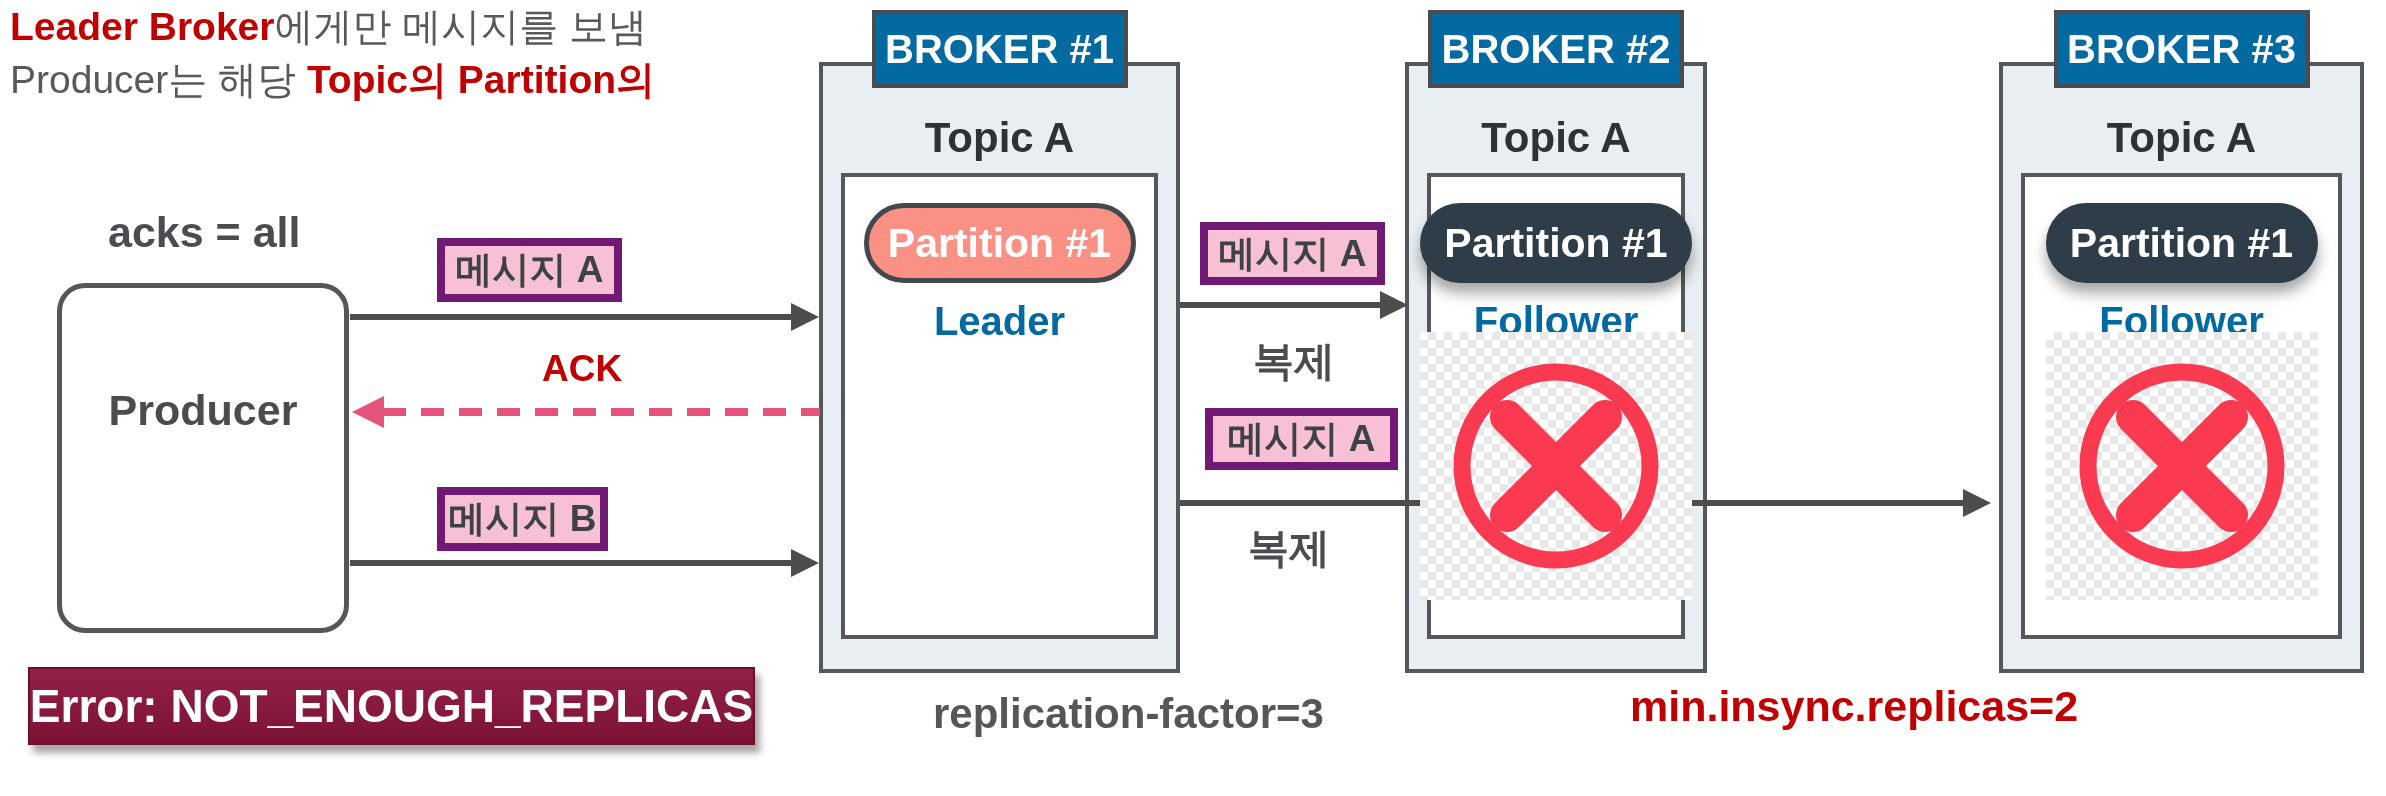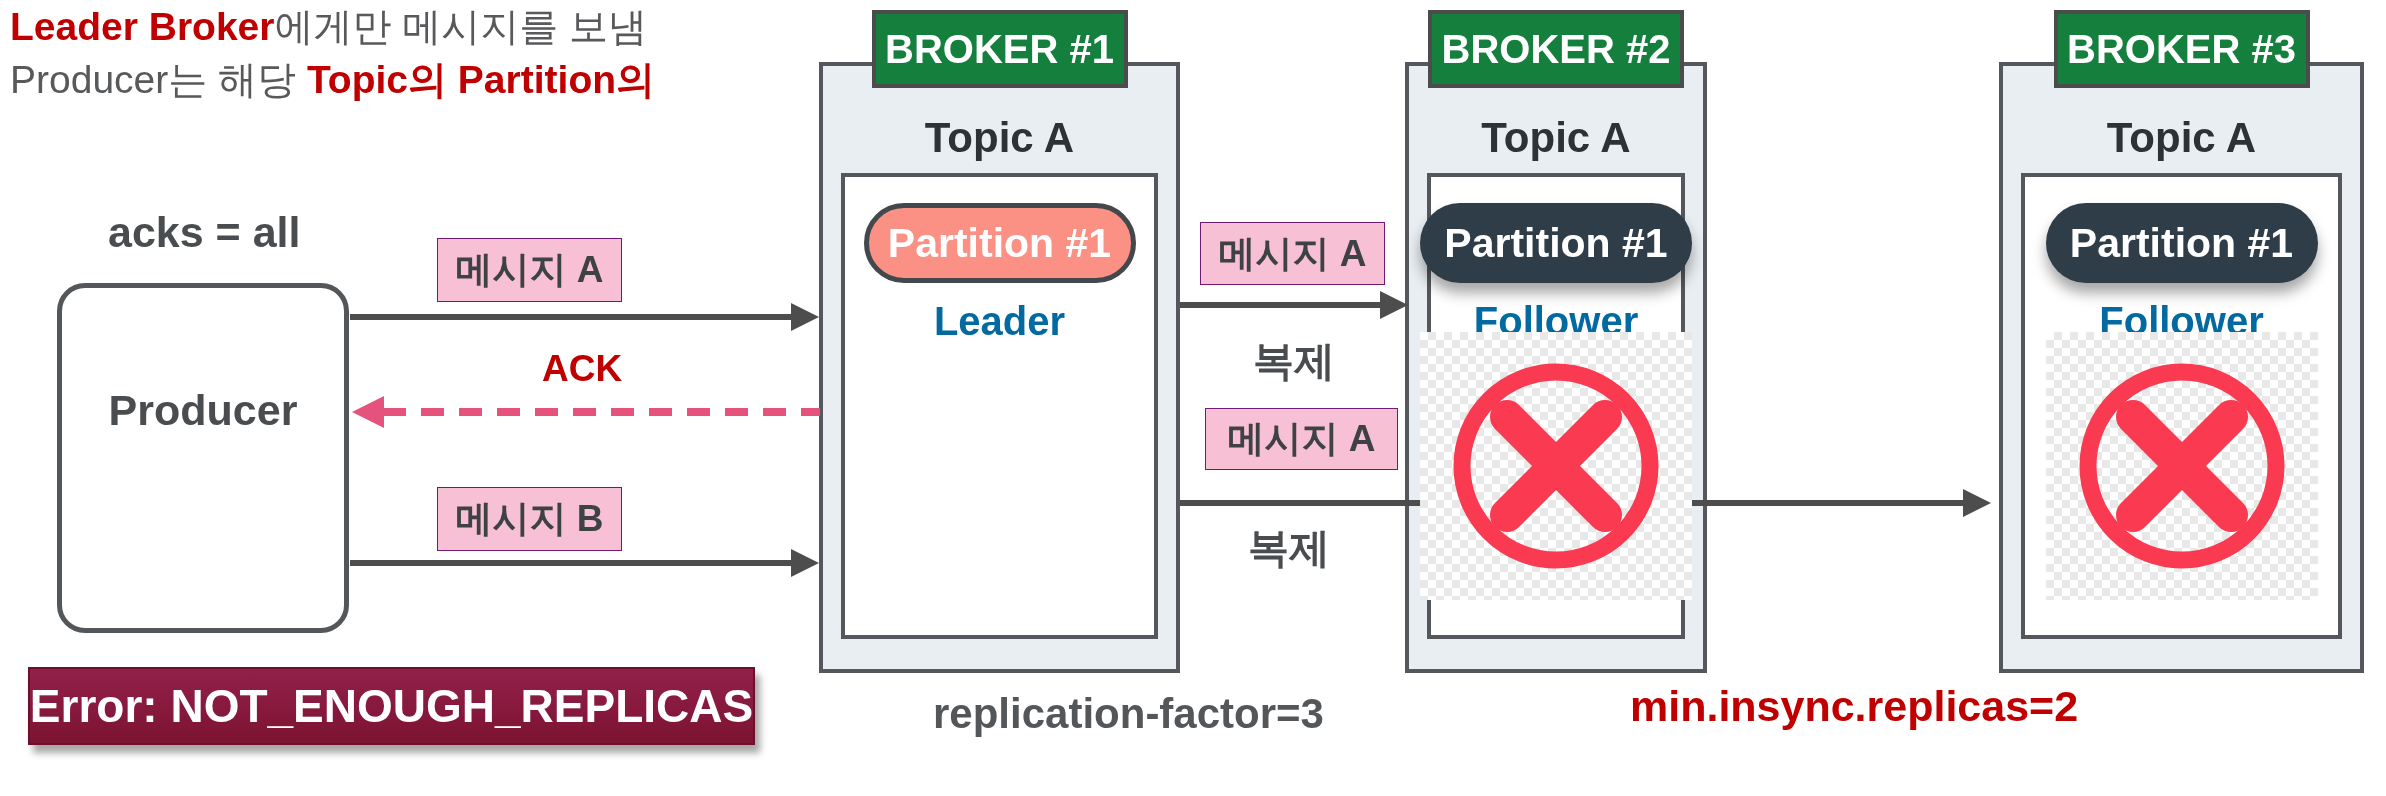--- a/index.html
+++ b/index.html
@@ -13,40 +13,40 @@
   .note .red  { color:#c00000; font-weight:bold; }
 
   
   .acks-label { position:absolute; left:108px; top:208px; font-size:43px; font-weight:bold; color:#4a4d4f; }
   .producer-box { position:absolute; left:57px; top:283px; width:292px; height:350px;
                   background:#fff; border:5px solid #54575a; border-radius:28px;
                   display:flex; align-items:center; justify-content:center; }
   .producer-label { font-size:43px; font-weight:bold; color:#4a4d4f; transform:translateY(-48px); }
 
   
-  .msg-box { position:absolute; background:#f7c0d4; border:1px solid #701a75; color:#3f4245;
+  .msg-box { position:absolute; background:#f7c0d4; border:8px solid #701a75; color:#3f4245;
              font-weight:bold; font-size:37px; display:flex; align-items:center; justify-content:center;
              white-space:nowrap; z-index:2; }
   .ack-label { position:absolute; left:542px; top:348px; font-size:37px; font-weight:bold; color:#c00000; }
   .rep-label { position:absolute; font-size:41px; font-weight:bold; color:#4a4d4f; z-index:2; }
 
   
   .harrow { position:absolute; height:0; z-index:2; }
   .shaft  { position:absolute; left:0; right:24px; top:-3px; height:6px; background:#4d4d4d; }
   .head-r { position:absolute; right:-1px; top:-14px; width:0; height:0;
             border-left:28px solid #4d4d4d; border-top:14px solid transparent; border-bottom:14px solid transparent; }
   .shaft-dashed { position:absolute; left:30px; right:0; top:-4px; height:8px;
             background:repeating-linear-gradient(90deg,#e5537c 0 23px,transparent 23px 38px); }
   .head-l { position:absolute; left:-1px; top:-16px; width:0; height:0;
             border-right:32px solid #e5537c; border-top:16px solid transparent; border-bottom:16px solid transparent; }
 
   
   .broker { position:absolute; top:10px; height:663px; }
   .broker-header { position:absolute; top:0; left:50%; transform:translateX(-50%); width:256px; height:78px;
-                   background:#15803d; border:4px solid #4c4c4c; color:#fff; font-weight:bold; font-size:40px;
+                   background:#0369a1; border:4px solid #4c4c4c; color:#fff; font-weight:bold; font-size:40px;
                    display:flex; align-items:center; justify-content:center; z-index:4; white-space:nowrap; }
   .broker-outer { position:absolute; top:52px; left:0; right:0; bottom:0; background:#e9eef2; border:4px solid #54585d; }
   .topic-label  { position:absolute; top:104px; left:0; right:0; text-align:center; font-size:42px; font-weight:bold; color:#2f3234; }
   .topic-inner  { position:absolute; top:163px; left:22px; right:22px; bottom:34px; background:#fff; border:4px solid #54585d; }
   .pill { position:absolute; top:26px; left:50%; transform:translateX(-50%); width:272px; height:80px; border-radius:42px;
           color:#fff; font-size:41px; font-weight:bold; display:flex; align-items:center; justify-content:center; white-space:nowrap; }
   .pill--leader   { background:#fb9084; border:5px solid #43484c; }
   .pill--follower { background:#2e3d47; box-shadow:0 10px 14px rgba(0,0,0,.35); }
   .role-label { position:absolute; top:122px; left:0; right:0; text-align:center; font-size:40px; font-weight:bold; color:#0369a1; }
   .fail-icon { position:absolute; top:155px; left:50%; transform:translateX(-50%); width:272px; height:268px; z-index:3;
@@ -87,21 +87,21 @@
     <div class="shaft"></div>
     <div class="head-r"></div>
   </div>
 
   <div class="ack-label">ACK</div>
   <div class="harrow" style="left:353px; top:412px; width:467px;">
     <div class="shaft-dashed"></div>
     <div class="head-l"></div>
   </div>
 
-  <div class="msg-box" style="left:437px; top:487px; width:185px; height:64px;">메시지 B</div>
+  <div class="msg-box" style="left:437px; top:487px; width:171px; height:64px;">메시지 B</div>
   <div class="harrow" style="left:350px; top:563px; width:468px;">
     <div class="shaft"></div>
     <div class="head-r"></div>
   </div>
 
   <div class="msg-box" style="left:1200px; top:222px; width:185px; height:63px;">메시지 A</div>
   <div class="harrow" style="left:1180px; top:305px; width:227px;">
     <div class="shaft"></div>
     <div class="head-r"></div>
   </div>

